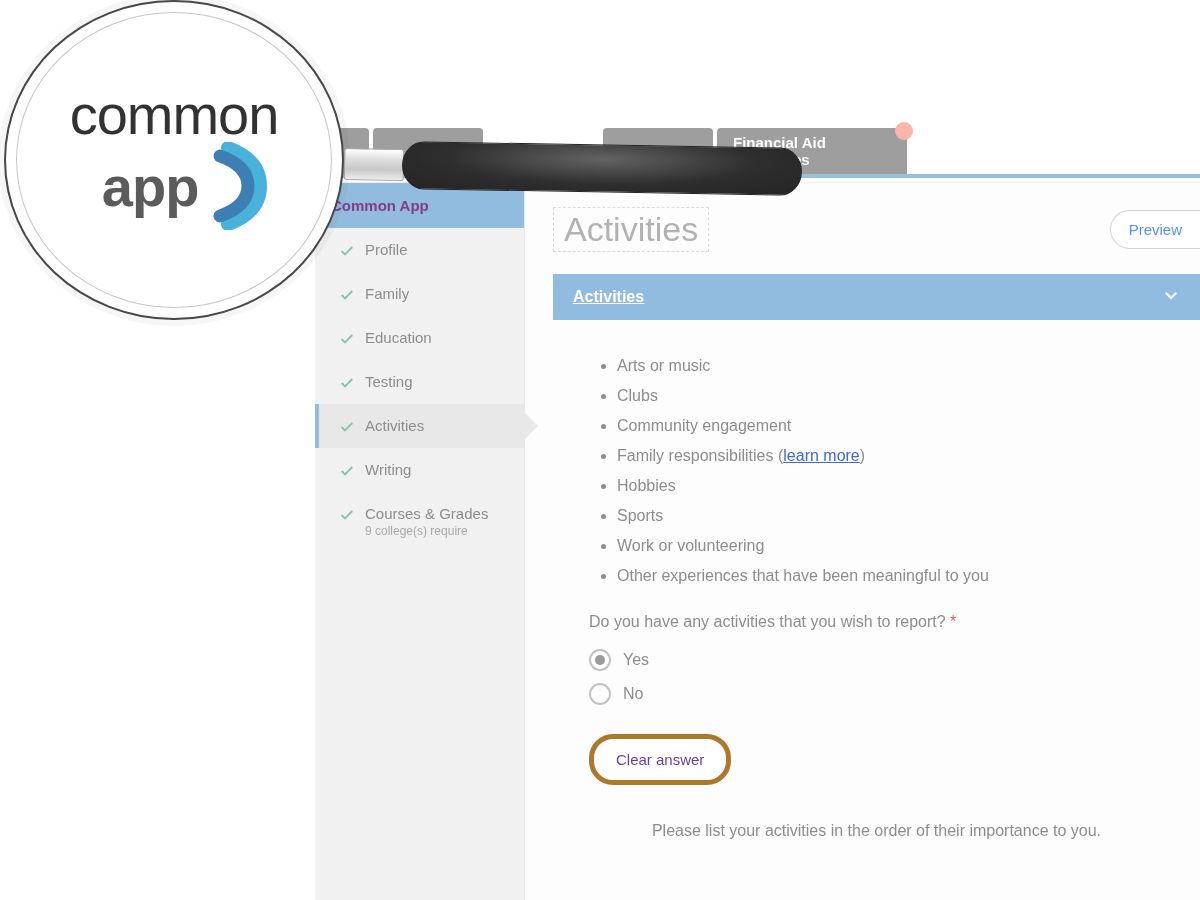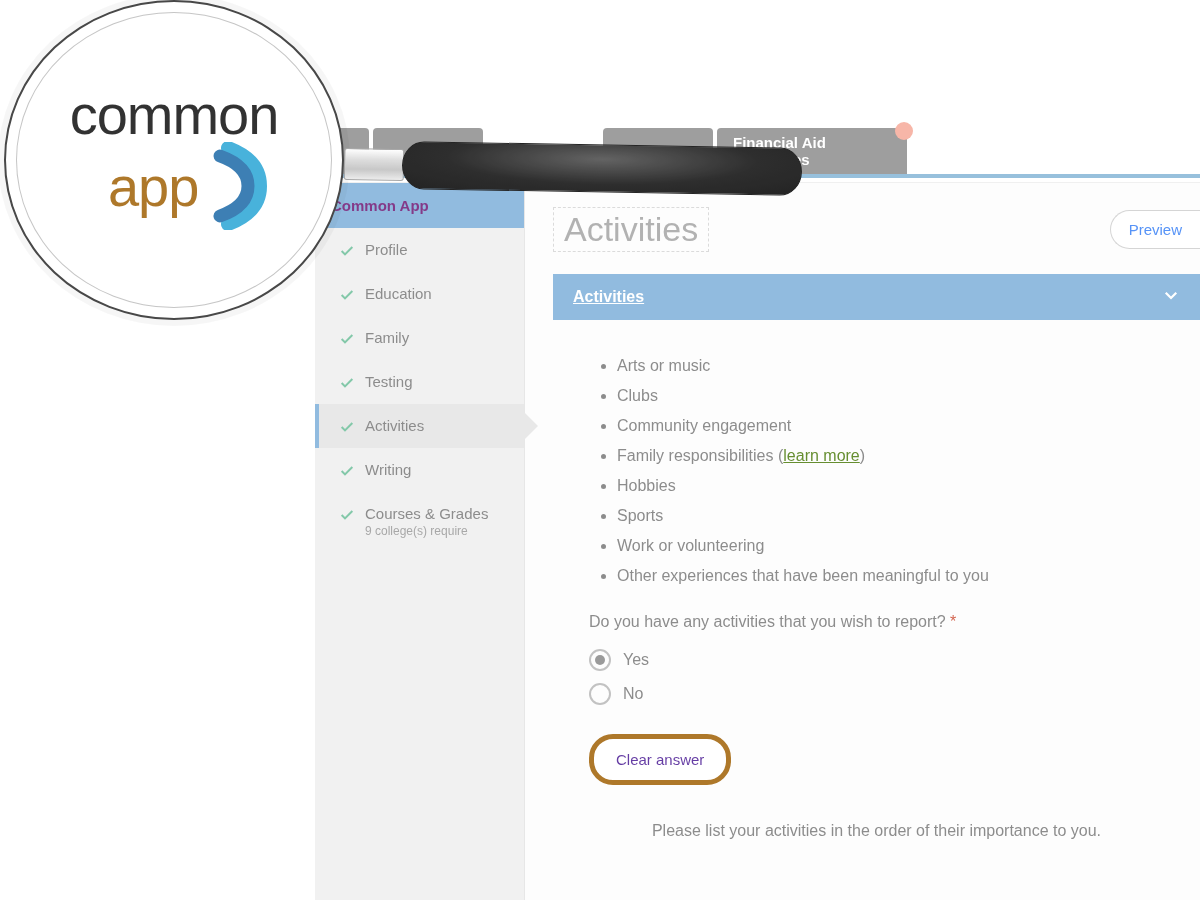--- a/index.html
+++ b/index.html
@@ -91,21 +91,21 @@
     padding: 12px 20px; display: flex; align-items: center; justify-content: space-between;
     cursor: pointer;
   }
   .accordion-bar .title { font-weight: 700; text-decoration: underline; font-size: 16px; }
   .accordion-bar .chev svg { width: 18px; height: 18px; }
 
   .form-body { padding: 28px 36px 0 36px; color: #7a7a7a; font-size: 16px; line-height: 1.5; }
   .form-body p { margin-bottom: 14px; }
   .form-body ul { margin: 4px 0 22px 28px; }
   .form-body ul li { margin: 6px 0; color: #7a7a7a; }
-  .form-body a { color: #4d7c0f; text-decoration: underline; }
+  .form-body a { color: #1d4ed8; text-decoration: underline; }
   .req { color: #cc4b33; }
 
   .radio-row { display: flex; align-items: center; gap: 12px; margin: 10px 0; cursor: pointer; }
   .radio {
     width: 22px; height: 22px; border: 2px solid #b9b9b9; border-radius: 50%;
     display: flex; align-items: center; justify-content: center;
   }
   .radio.selected::after {
     content: ""; width: 10px; height: 10px; background: #8a8a8a; border-radius: 50%;
   }
@@ -123,21 +123,21 @@
   .lens {
     position: absolute; left: 0; top: 0; width: 340px; height: 320px; border-radius: 50%;
     background: #fff; border: 2px solid #2a2a2a; box-shadow: 0 0 0 6px rgba(0,0,0,.04);
     display: flex; align-items: center; justify-content: center;
   }
   .lens-inner-ring {
     position: absolute; inset: 10px; border: 1px solid #bdbdbd; border-radius: 50%;
   }
   .logo-wrap { text-align: right; line-height: .95; }
   .logo-line1 { font-size: 56px; font-weight: 400; color: #111; letter-spacing: -1px; }
-  .logo-line2 { font-size: 56px; font-weight: 400; color: #a16207; letter-spacing: -1px; }
+  .logo-line2 { font-size: 56px; font-weight: 700; color: #404040; letter-spacing: -1px; }
   .logo-mark {
     display: inline-block; vertical-align: middle; margin-left: 10px;
   }
   .logo-mark svg { width: 70px; height: 88px; }
   .handle {
     position: absolute; left: 340px; top: 138px; width: 460px; height: 60px; transform: rotate(1deg);
   }
   .ferrule {
     position: absolute; left: 0; top: 14px; width: 60px; height: 32px;
     background: linear-gradient(#fff,#d9d9d9,#bfbfbf,#e9e9e9);
@@ -178,29 +178,29 @@
           </svg></span>
       <span class="labelbox">
           <span>Profile</span>
         </span>
     </div>
     <div class="nav-item">
       <span class="check"><svg viewBox="0 0 24 24">
             <path fill="none" stroke="#6fbf9b" stroke-width="3" d="M4 12l5 5L20 6"></path>
           </svg></span>
       <span class="labelbox">
+          <span>Family</span>
+        </span>
+    </div>
+    <div class="nav-item">
+      <span class="check"><svg viewBox="0 0 24 24">
+            <path fill="none" stroke="#6fbf9b" stroke-width="3" d="M4 12l5 5L20 6"></path>
+          </svg></span>
+      <span class="labelbox">
           <span>Education</span>
-        </span>
-    </div>
-    <div class="nav-item">
-      <span class="check"><svg viewBox="0 0 24 24">
-            <path fill="none" stroke="#6fbf9b" stroke-width="3" d="M4 12l5 5L20 6"></path>
-          </svg></span>
-      <span class="labelbox">
-          <span>Family</span>
         </span>
     </div>
     <div class="nav-item">
       <span class="check"><svg viewBox="0 0 24 24">
             <path fill="none" stroke="#6fbf9b" stroke-width="3" d="M4 12l5 5L20 6"></path>
           </svg></span>
       <span class="labelbox">
           <span>Testing</span>
         </span>
     </div>

